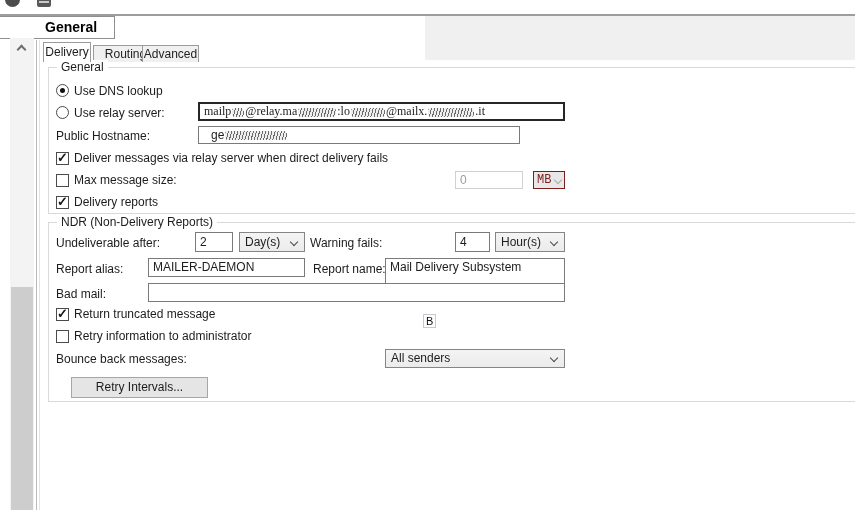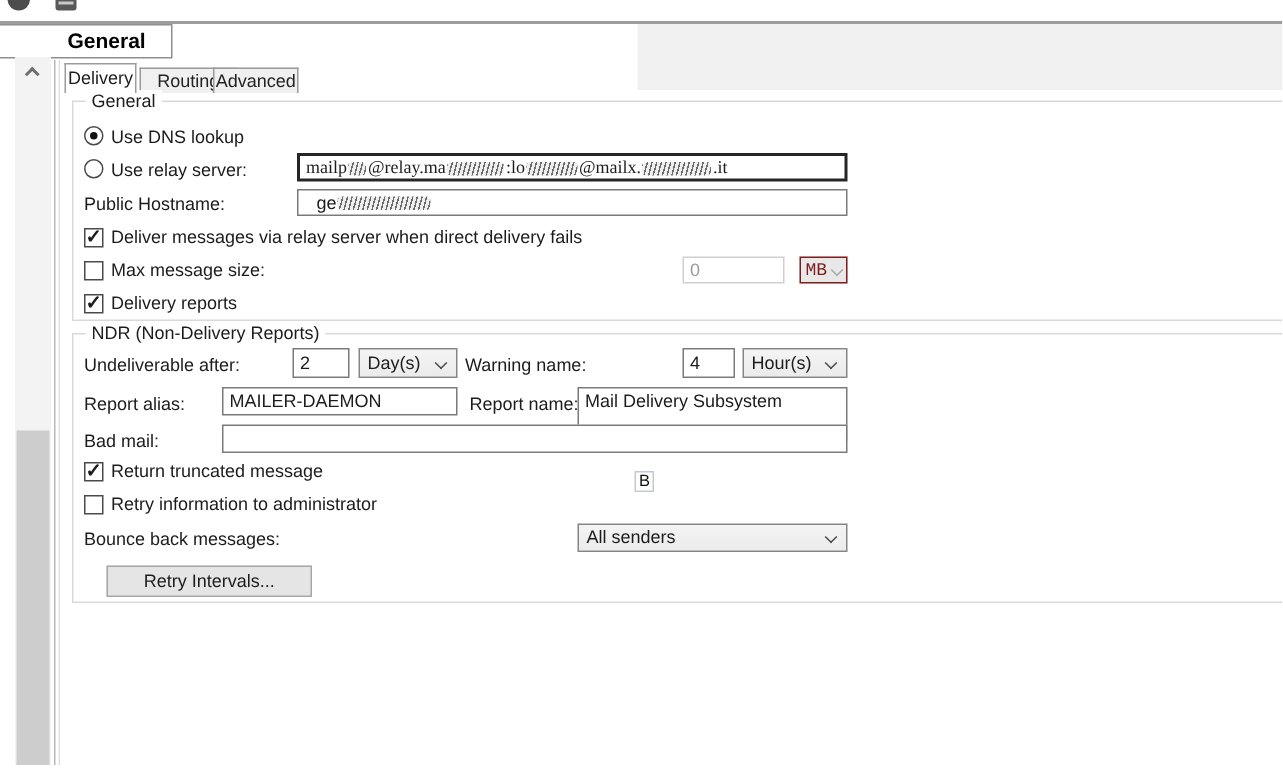--- a/index.html
+++ b/index.html
@@ -104,21 +104,21 @@
   <div class="abs radio selected" style="left:56px; top:84px;"></div>
   <div class="abs" style="left:74px; top:84px;">Use DNS lookup</div>
 
   <div class="abs radio" style="left:56px; top:106px;"></div>
   <div class="abs" style="left:74px; top:106px;">Use relay server:</div>
   <div class="abs field field-dark" style="left:198px; top:102px; width:367px; height:19px;">
     <span>mailp</span><span class="scrib" style="width:12px"></span><span>@relay.ma</span><span class="scrib" style="width:38px"></span><span>:lo</span><span class="scrib" style="width:34px"></span><span>@mailx.</span><span class="scrib" style="width:46px"></span><span>.it</span>
   </div>
 
   <div class="abs" style="left:56px; top:129px;">Public Hostname:</div>
-  <div class="abs field" style="left:198px; top:126px; width:367px; height:18px;padding-left:12px;">
+  <div class="abs field" style="left:198px; top:126px; width:322px; height:18px;padding-left:12px;">
     <span>ge</span><span class="scrib" style="width:62px"></span>
   </div>
 
   <div class="abs checkbox checked" style="left:56px; top:152px;"></div>
   <div class="abs" style="left:74px; top:151px;">Deliver messages via relay server when direct delivery fails</div>
 
   <div class="abs checkbox" style="left:56px; top:174px;"></div>
   <div class="abs" style="left:74px; top:173px;">Max message size:</div>
   <div class="abs field field-disabled" style="left:455px; top:171px; width:68px; height:18px;">0</div>
   <div class="abs dropdown dd-disabled" style="left:533px; top:171px; width:32px; height:18px; line-height:16px; padding:0 12px 0 3px;">
@@ -132,21 +132,21 @@
   <div class="abs groupbox gb-ndr">
     <span class="gb-label">NDR (Non-Delivery Reports)</span>
   </div>
 
   <div class="abs" style="left:56px; top:236px;">Undeliverable after:</div>
   <div class="abs field" style="left:195px; top:232px; width:38px; height:20px; line-height:18px;">2</div>
   <div class="abs dropdown" style="left:239px; top:232px; width:66px; height:20px;">
     <span>Day(s)</span>
     <span class="chev"></span>
   </div>
-  <div class="abs" style="left:310px; top:236px;">Warning name:</div>
+  <div class="abs" style="left:310px; top:236px;">Warning fails:</div>
   <div class="abs field" style="left:455px; top:232px; width:35px; height:20px; line-height:18px;">4</div>
   <div class="abs dropdown" style="left:495px; top:232px; width:70px; height:20px;">
     <span>Hour(s)</span>
     <span class="chev"></span>
   </div>
 
   <div class="abs" style="left:56px; top:262px;">Report alias:</div>
   <div class="abs field" style="left:148px; top:258px; width:157px; height:19px; line-height:17px;">MAILER-DAEMON</div>
   <div class="abs" style="left:313px; top:262px;">Report name:</div>
   <div class="abs field" style="left:385px; top:258px; width:180px; height:36px; line-height:17px;">Mail Delivery Subsystem</div>

